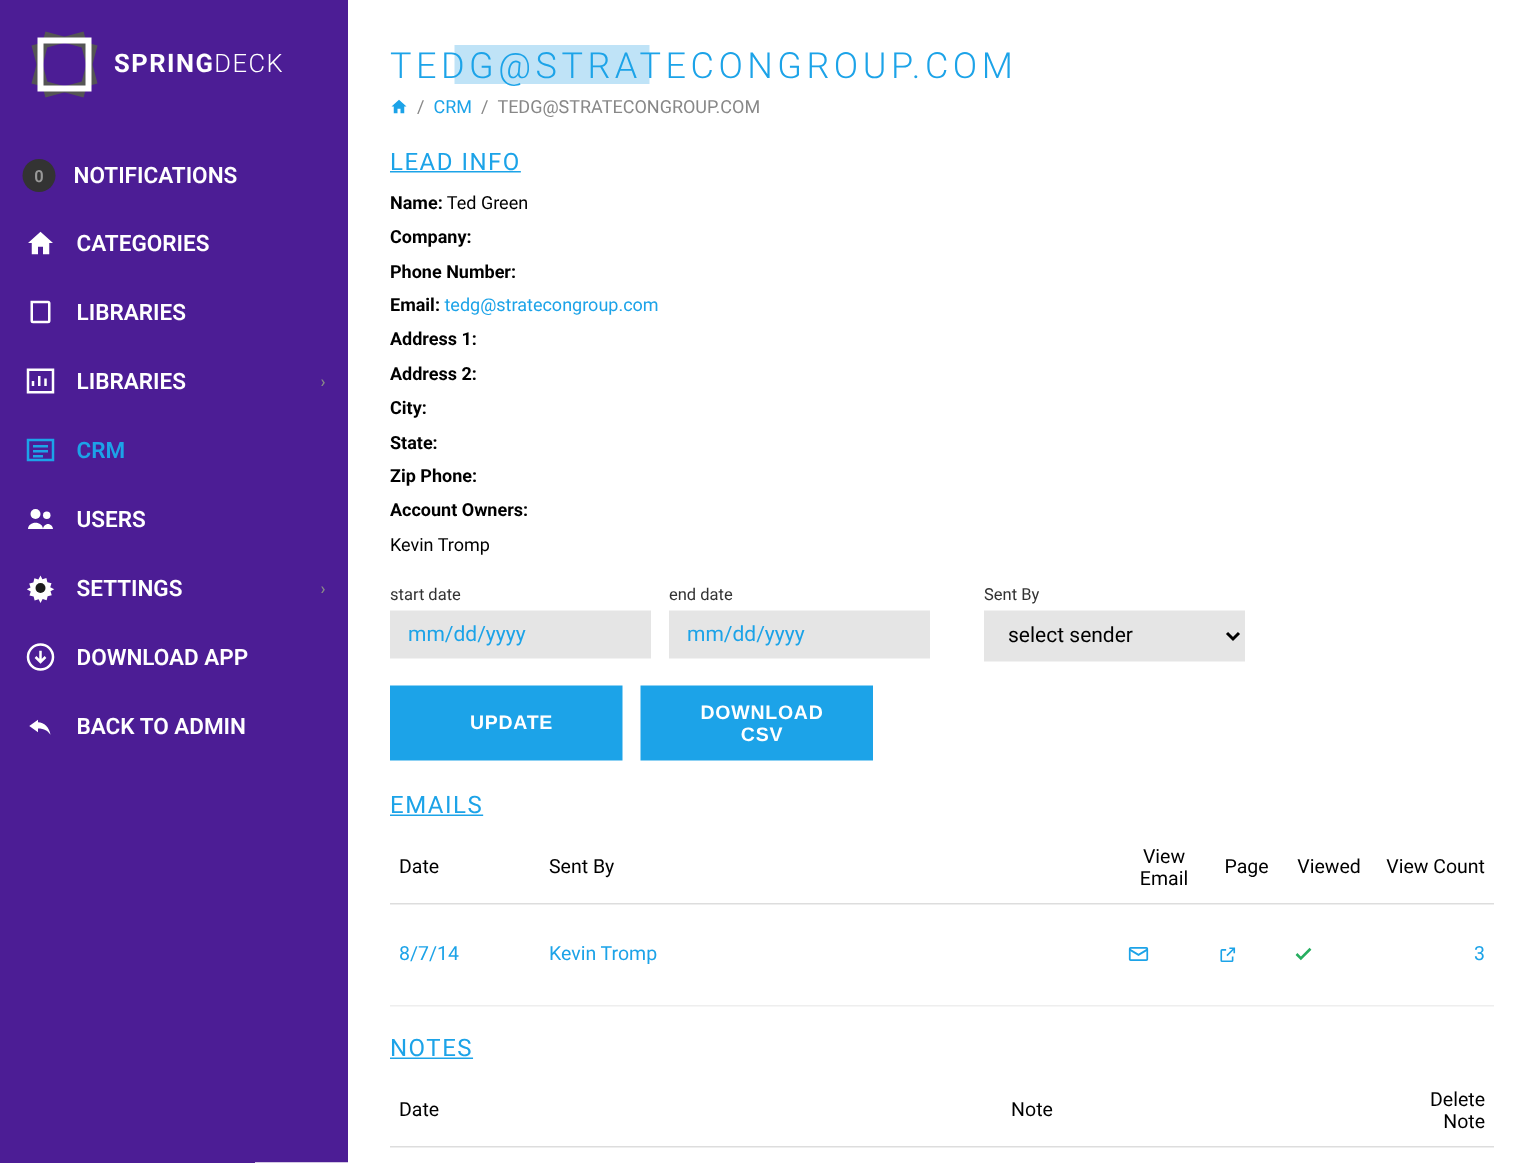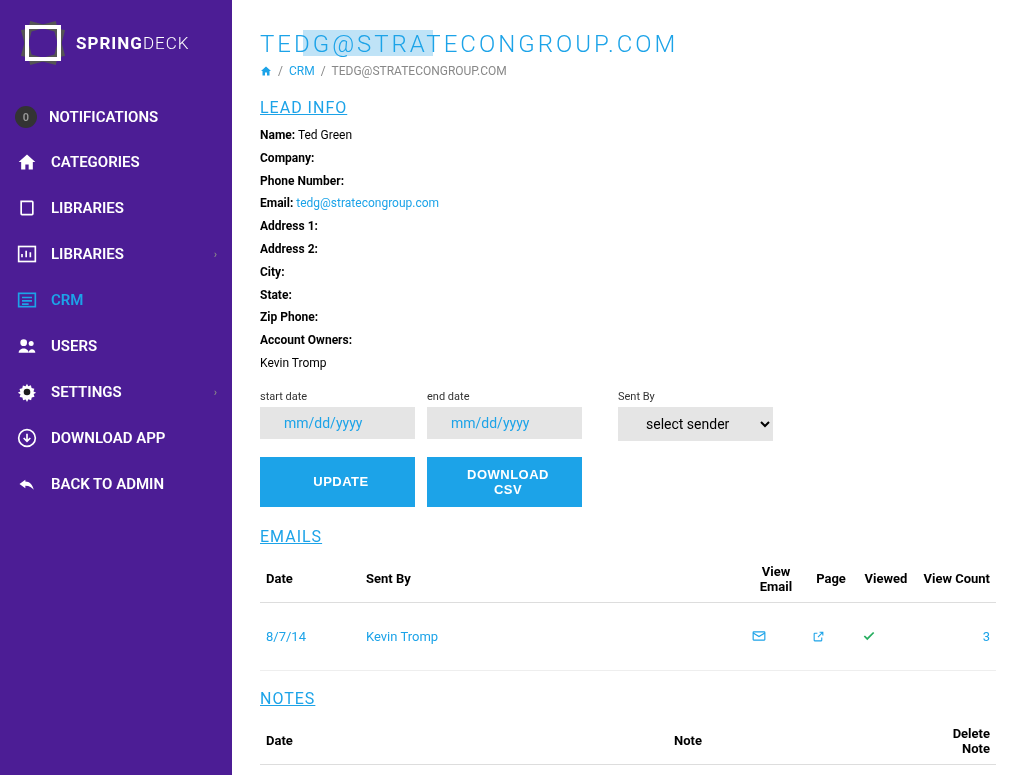--- a/index.html
+++ b/index.html
@@ -110,41 +110,41 @@
   display: flex;
   gap: 12px;
   margin-top: 18px;
   margin-bottom: 16px;
 }
 .filter-col { display: flex; flex-direction: column; }
 .filter-col label { font-size: 11px; margin-bottom: 4px; color: #333; }
 .filter-col input, .filter-col select {
   background: #e5e5e5;
   border: none;
-  padding: 8px 24px;
+  padding: 8px 12px;
   font-size: 14px;
-  width: 155px;
+  width: 174px;
   font-family: inherit;
 }
 .filter-col input::placeholder { color: #1ca3e8; }
 .btn {
   background: #1ca3e8;
   color: #fff;
   border: none;
   padding: 10px 20px;
   font-size: 13px;
   font-weight: 700;
   letter-spacing: 0.5px;
   cursor: pointer;
   text-transform: uppercase;
 }
 .btn-row { display: flex; gap: 12px; margin-bottom: 20px; }
 .btn-row .btn { width: 155px; padding-left: 27px; }
 .tbl { width: 100%; font-size: 13px; border-collapse: collapse; margin-bottom: 18px; }
-.tbl th { text-align: left; font-weight: 700; padding: 8px 6px; border-bottom: 1px solid #ddd; }
+.tbl th { text-align: left; font-weight: 400; padding: 8px 6px; border-bottom: 1px solid #ddd; }
 .tbl th.c, .tbl td.c { text-align: center; }
 .tbl th.r, .tbl td.r { text-align: right; }
 .tbl td { padding: 26px 6px; border-bottom: 1px solid #eee; }
 .tbl td a { color: #1ca3e8; text-decoration: none; }
 .check-icon { color: #27ae60; }
 .env-icon, .ext-icon { color: #1ca3e8; }
 .note-area {
   display: flex;
   gap: 20px;
   margin-bottom: 16px;

